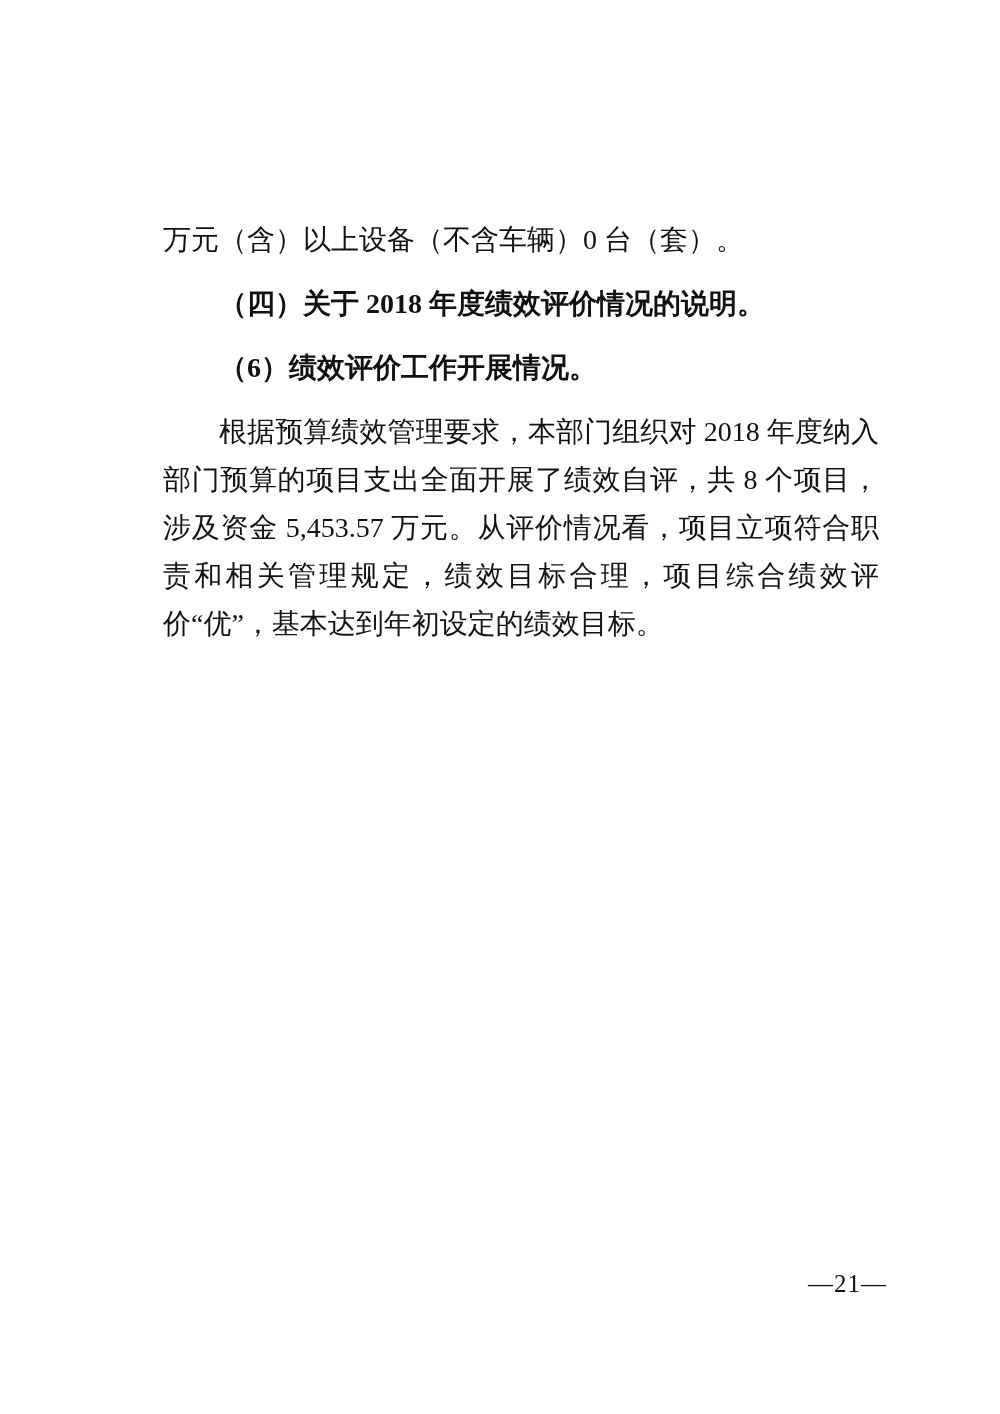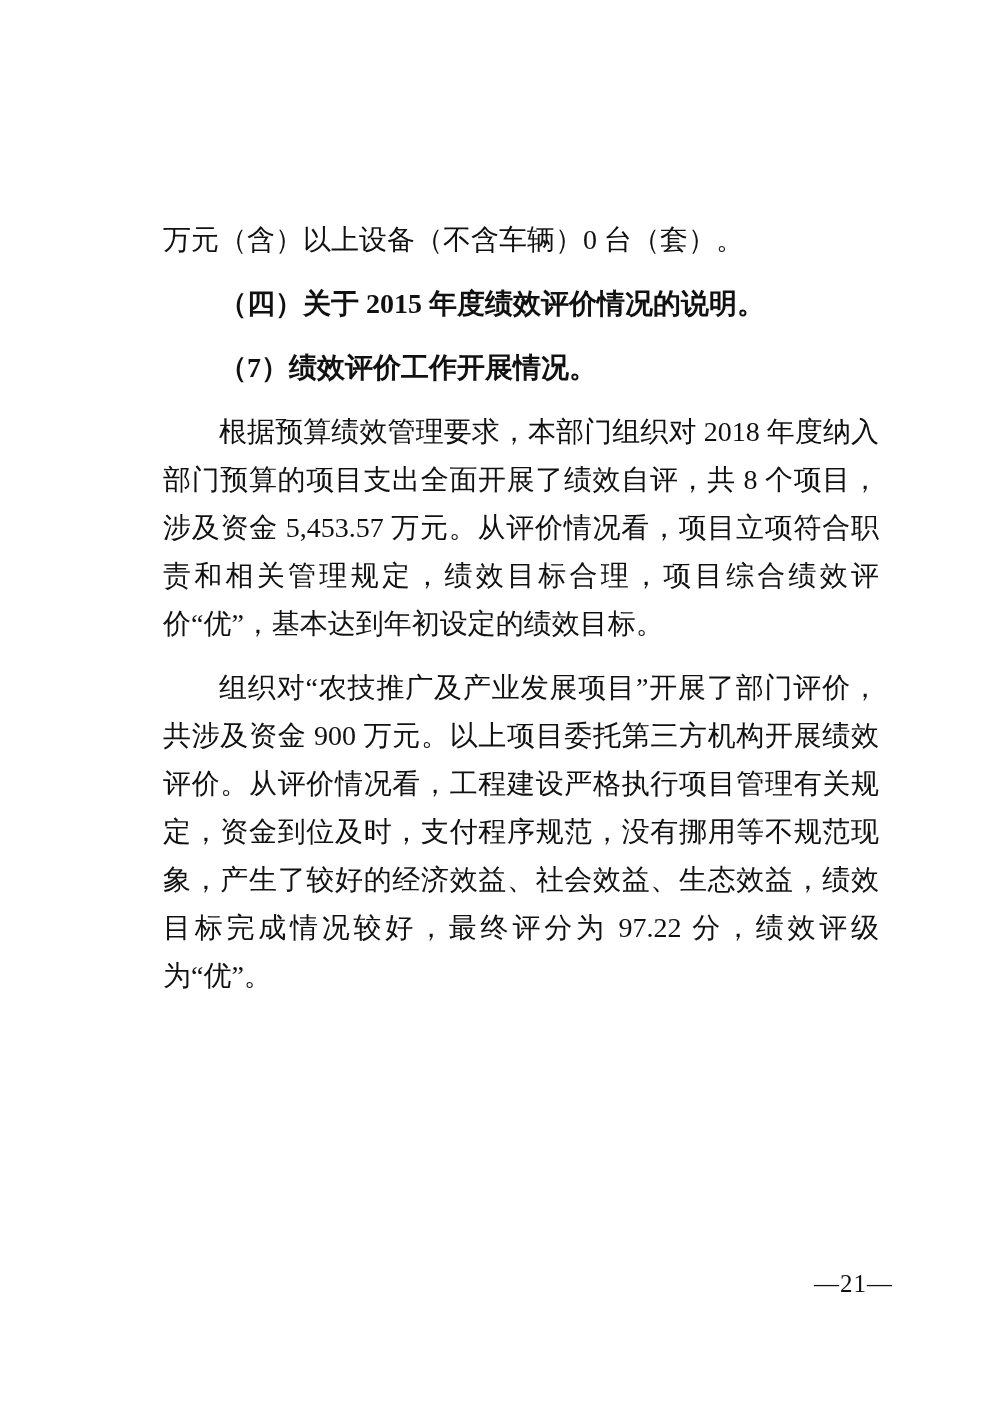--- a/index.html
+++ b/index.html
@@ -30,32 +30,31 @@
   }
   .para.no-indent {
     text-indent: 0;
   }
   .para.heading {
     font-weight: bold;
     text-align: left;
   }
   .page-number {
     position: absolute;
-    right: 115px;
+    right: 121px;
     top: 1246px;
     font-size: 25px;
     color: #111111;
     letter-spacing: 1px;
   }
 </style>
 </head>
 <body>
 
 <div class="page">
   <div class="text-block">
     <p class="para no-indent">万元（含）以上设备（不含车辆）0 台（套）。</p>
-    <p class="para heading">（四）关于 2015 年度绩效评价情况的说明。</p>
-    <p class="para heading">（7）绩效评价工作开展情况。</p>
+    <p class="para heading">（四）关于 2018 年度绩效评价情况的说明。</p>
+    <p class="para heading">（6）绩效评价工作开展情况。</p>
     <p class="para">根据预算绩效管理要求，本部门组织对 2018 年度纳入部门预算的项目支出全面开展了绩效自评，共 8 个项目，涉及资金 5,453.57 万元。从评价情况看，项目立项符合职责和相关管理规定，绩效目标合理，项目综合绩效评价“优”，基本达到年初设定的绩效目标。</p>
-    <p class="para">组织对“农技推广及产业发展项目”开展了部门评价，共涉及资金 900 万元。以上项目委托第三方机构开展绩效评价。从评价情况看，工程建设严格执行项目管理有关规定，资金到位及时，支付程序规范，没有挪用等不规范现象，产生了较好的经济效益、社会效益、生态效益，绩效目标完成情况较好，最终评分为 97.22 分，绩效评级为“优”。</p>
   </div>
   <div class="page-number">—21—</div>
 </div>
 
 </body></html>

